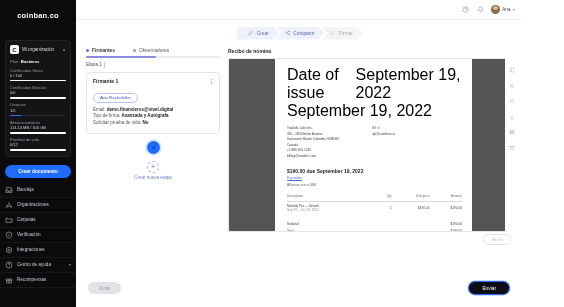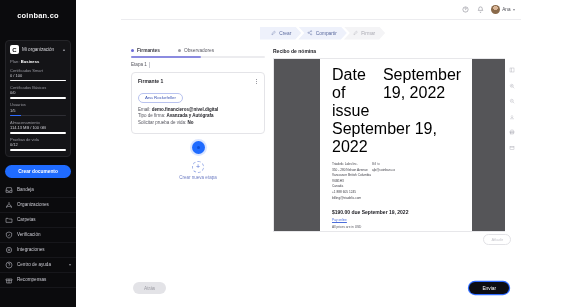--- a/index.html
+++ b/index.html
@@ -52,21 +52,21 @@
     height: 15px; display: flex; align-items: center; gap: 4px;
     padding: 0 5px; font-size: 4.6px; color: #c9c9d1;
     border-bottom: .5px solid #17171b; cursor: pointer;
   }
   .menu-item .mi-label { flex: 1; white-space: nowrap; overflow: hidden; }
   .menu-item .mi-caret { font-size: 4px; color: #8b8b93; }
   .ico { width: 8px; height: 8px; flex: 0 0 8px; display: block; }
   .ico svg { width: 8px; height: 8px; display: block; stroke: #c9c9d1; fill: none; stroke-width: 1.6; }
 
   
-  .main { flex: 1; position: relative; background: #ffffff; display: flex; flex-direction: column; padding-left: 45px; }
+  .main { flex: 1; position: relative; background: #ffffff; display: flex; flex-direction: column; }
 
   .topbar {
     height: 20px; display: flex; align-items: center; justify-content: flex-end;
     padding-right: 6px; gap: 6px; border-bottom: .5px solid #ececef;
   }
   .tb-ico { width: 9px; height: 9px; display: flex; align-items: center; justify-content: center; cursor: pointer; }
   .tb-ico svg { width: 7px; height: 7px; stroke: #6e6e78; fill: none; stroke-width: 1.6; }
   .avatar-wrap { display: flex; align-items: center; gap: 2.5px; cursor: pointer; }
   .avatar { width: 9px; height: 9px; border-radius: 50%; background: #8a6a4a; display:block;
             background-image: radial-gradient(circle at 50% 34%, #d9b596 0 2.2px, transparent 2.3px); }

